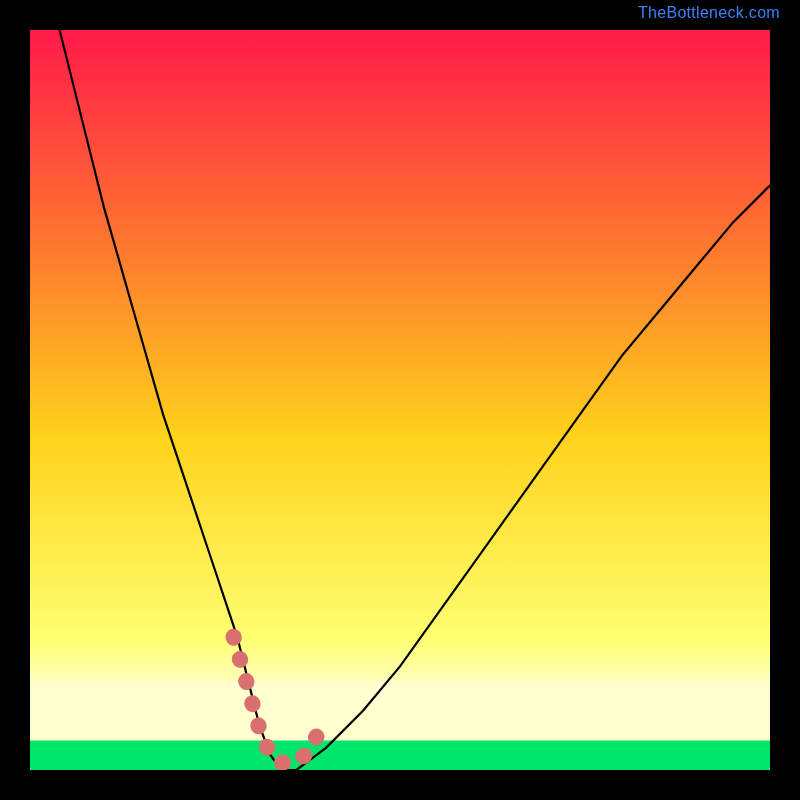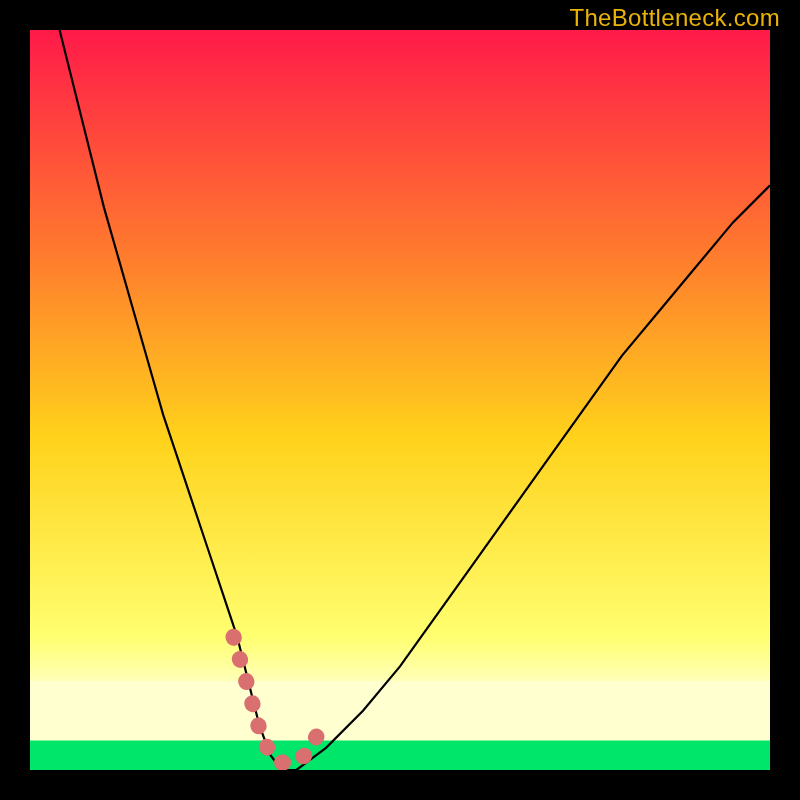--- a/index.html
+++ b/index.html
@@ -16,22 +16,22 @@
     left: 0;
     top: 0;
     width: 800px;
     height: 800px;
     background: #000;
   }
   .watermark {
     position: absolute;
     top: 4px;
     right: 20px;
-    color: #eab308;
-    font-size: 24px;
+    color: #3b82f6;
+    font-size: 16px;
     font-weight: 500;
     letter-spacing: 0.3px;
     user-select: none;
     z-index: 10;
   }
   svg.plot {
     position: absolute;
     left: 30px;
     top: 30px;
     width: 740px;

